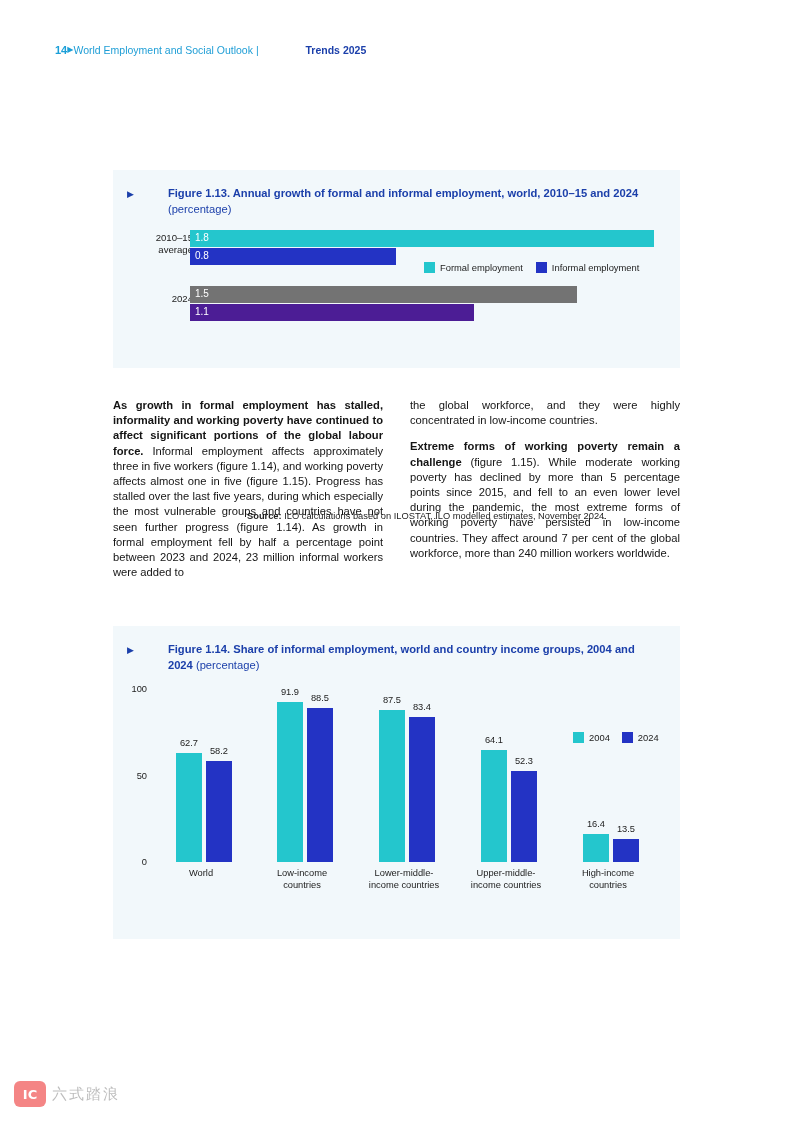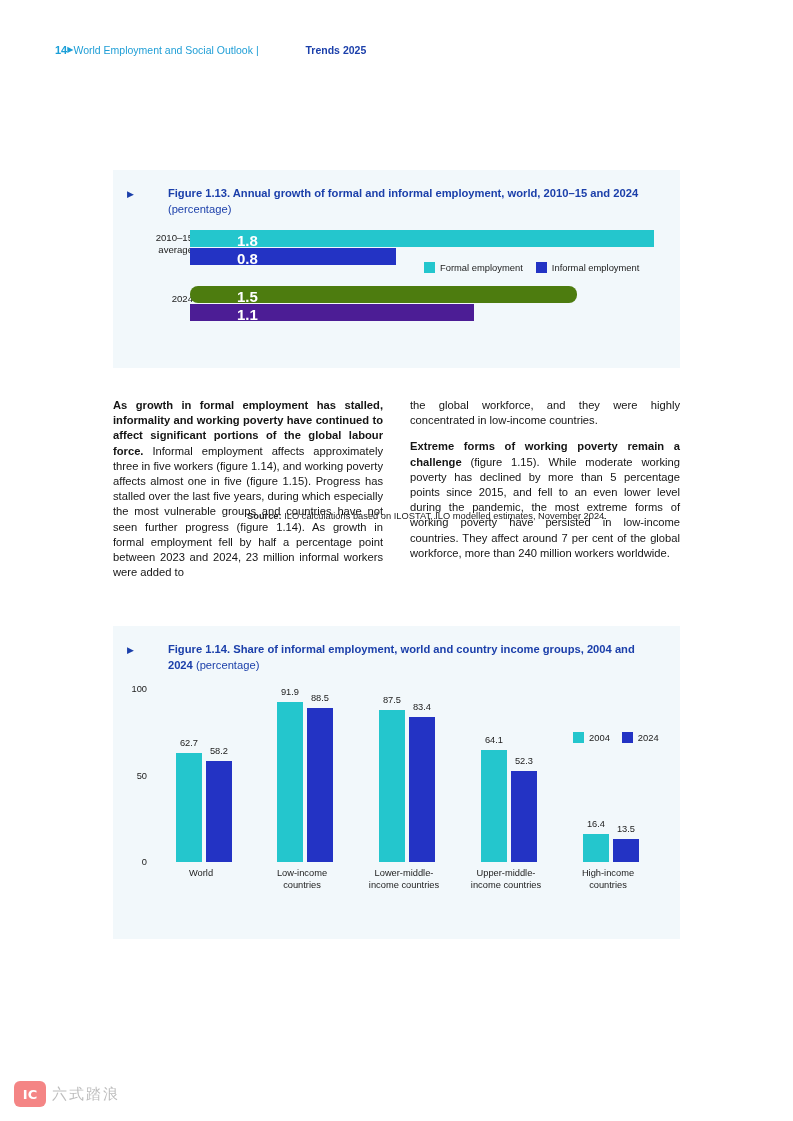--- a/index.html
+++ b/index.html
@@ -51,21 +51,21 @@
   .source-line b{font-weight:bold;}
 
   
   .f13-area{position:absolute;left:0;top:0;width:100%;height:100%;}
   .f13-cat{
     position:absolute;font-size:9.6px;color:#222;text-align:right;
     width:60px;line-height:11.5px;
   }
   .bar13{position:absolute;height:17px;}
   .bar13 span{
-    position:absolute;left:5px;top:2px;color:#fff;font-size:15px;font-weight:bold;margin-left:42px;
+    position:absolute;left:5px;top:2px;color:#fff;font-size:10px;font-weight:normal;
   }
   .legend13{
     position:absolute;display:flex;gap:13px;align-items:center;font-size:9.4px;color:#222;
   }
   .lg-item{display:flex;align-items:flex-start;gap:5px;}
   .lg-swatch{width:11px;height:11px;display:inline-block;}
 
   
   .f14-plot{position:absolute;left:0;top:0;width:100%;height:100%;}
   .ytick{position:absolute;font-size:9.3px;color:#222;text-align:right;width:22px;}
@@ -123,21 +123,21 @@
     <div class="f13-cat" style="left:20px;top:62px;">2010–15<br>average</div>
     <div class="f13-cat" style="left:20px;top:123px;">2024</div>
 
     <div class="bar13" style="left:77px;top:60px;width:464px;background:#24c6cd;">
         <span>1.8</span>
       </div>
     <div class="bar13" style="left:77px;top:78px;width:206px;background:#2333c4;">
         <span>0.8</span>
       </div>
 
-    <div class="bar13" style="left:77px;top:116px;width:387px;background:#4d7c0f;border-radius:8px;">
+    <div class="bar13" style="left:77px;top:116px;width:387px;background:#737373;">
         <span>1.5</span>
       </div>
     <div class="bar13" style="left:77px;top:134px;width:284px;background:#4c1d95;">
         <span>1.1</span>
       </div>
 
     <div class="legend13" style="left:311px;top:92px;">
       <span class="lg-item">
         <i class="lg-swatch" style="background:#24c6cd;"></i>
         <span>Formal employment</span>

